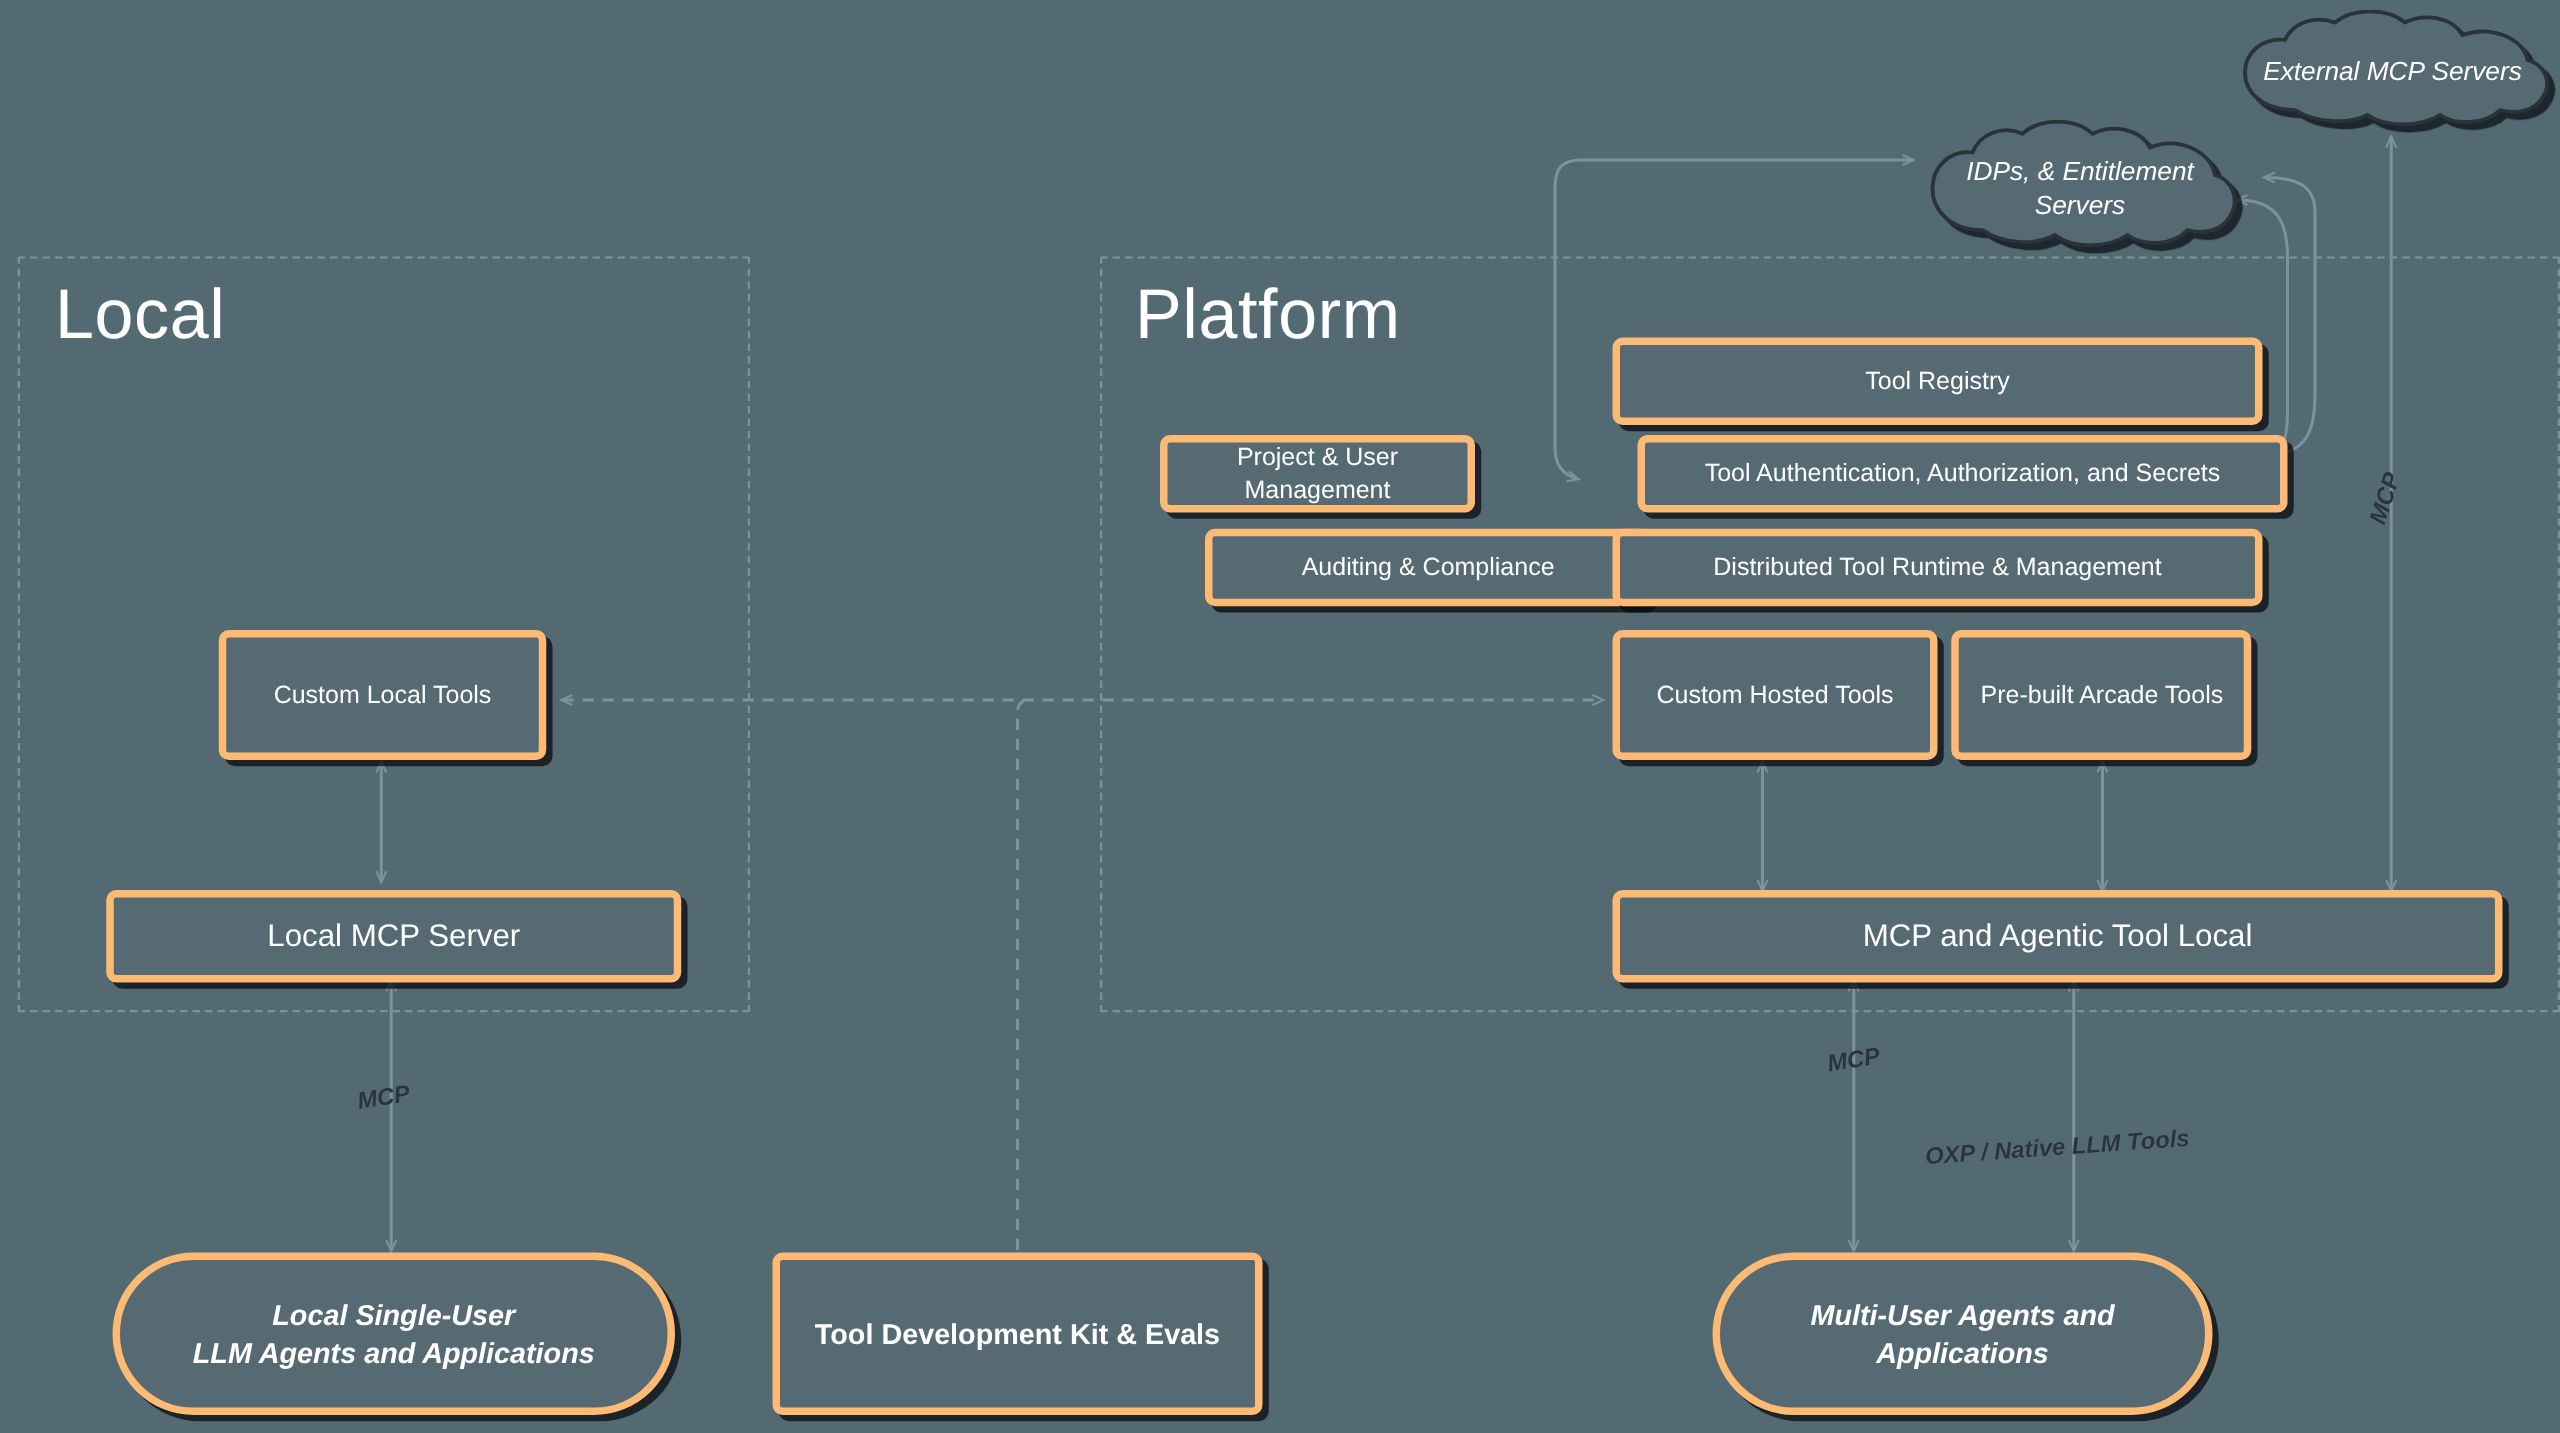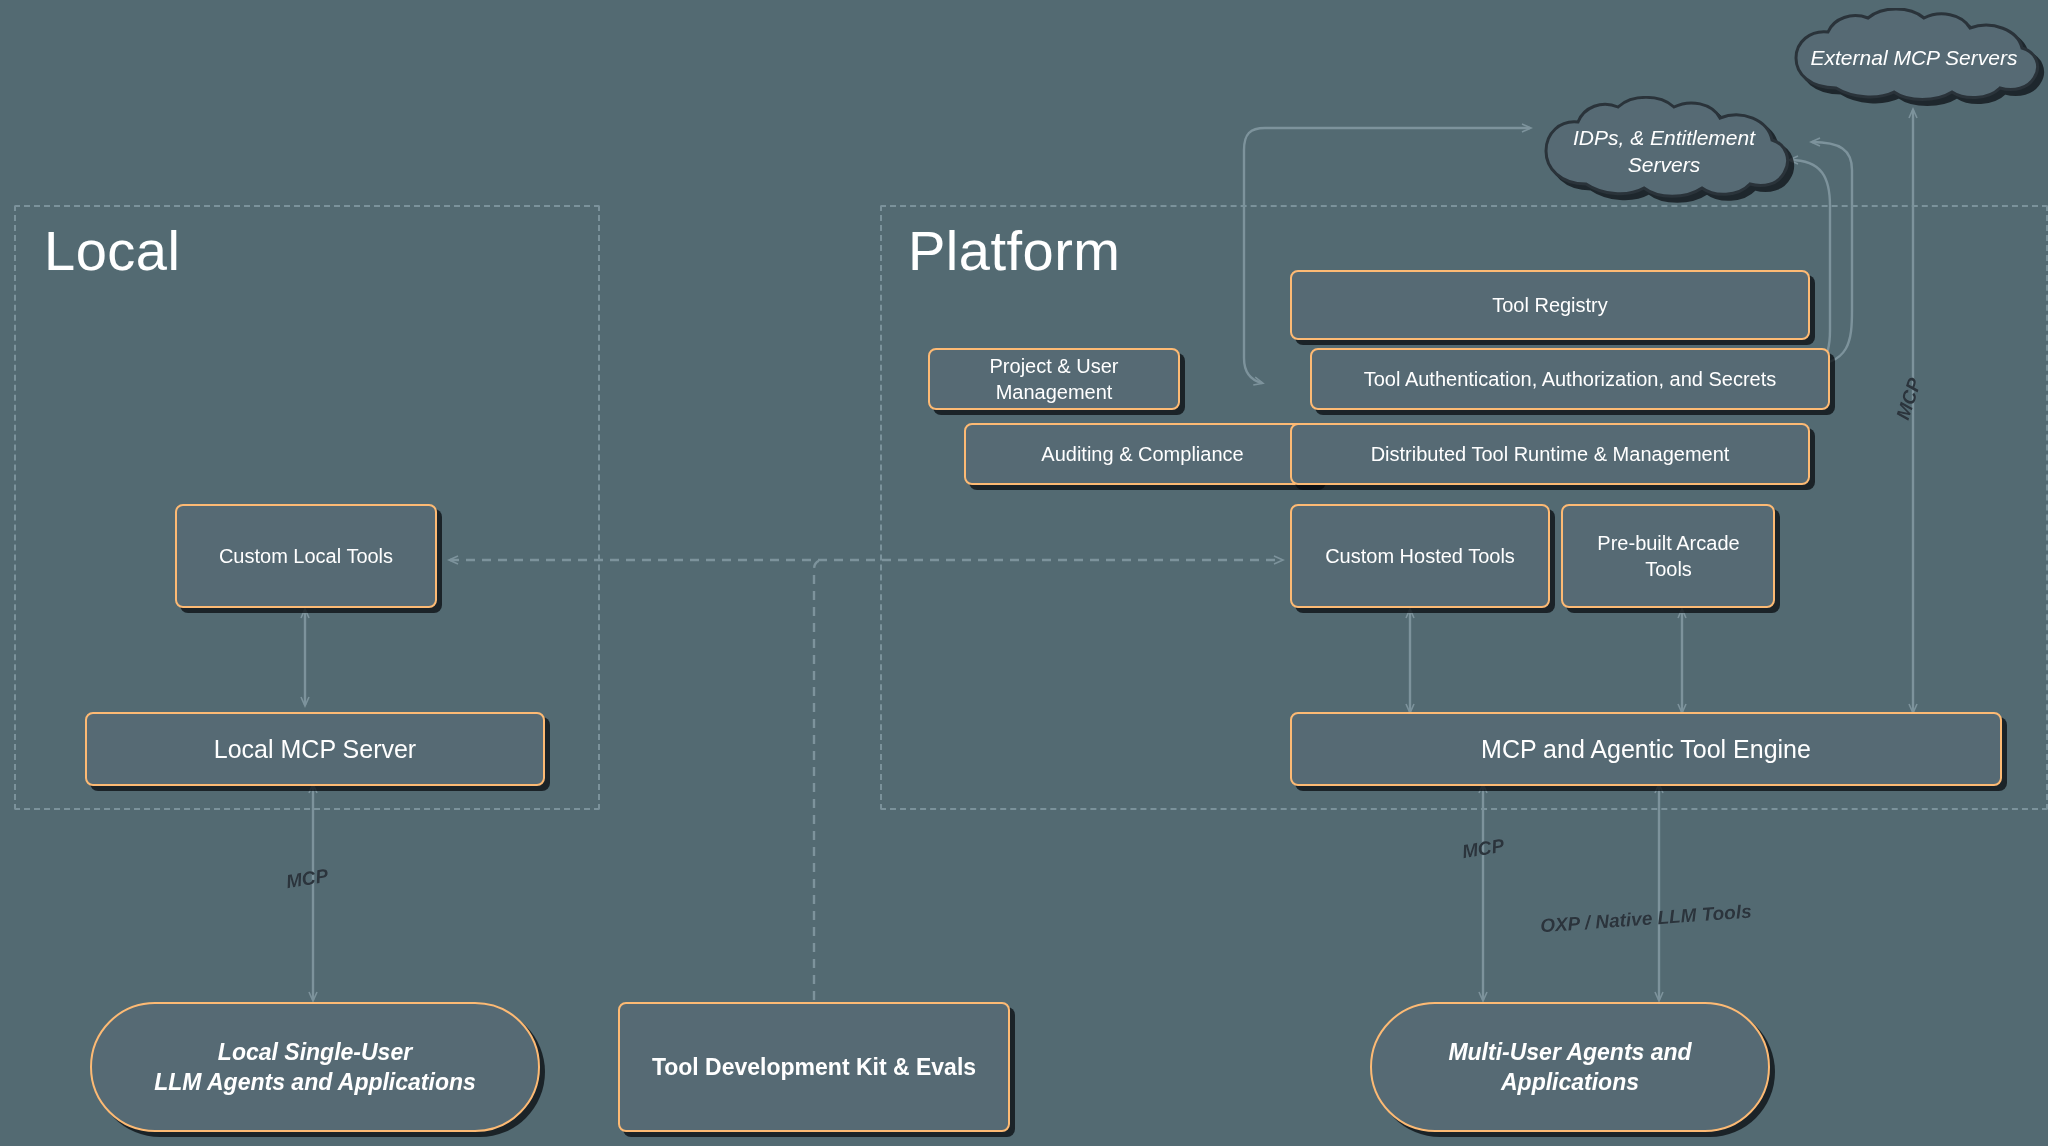--- a/index.html
+++ b/index.html
@@ -38,21 +38,21 @@
     letter-spacing: 0.5px;
     white-space: nowrap;
     text-shadow: 0 0 1px #6c838c;
   }
 
   
   .node {
     position: absolute;
     box-sizing: border-box;
     background: #566a74;
-    border: 2px solid #fdba74;
+    border: 6px solid #fdba74;
     border-radius: 8px;
     box-shadow: 5px 5px 0 rgba(8,12,16,0.75);
     display: flex;
     align-items: center;
     justify-content: center;
     text-align: center;
     color: #ffffff;
     font-size: 20px;
     font-weight: 400;
     line-height: 1.32;
@@ -197,23 +197,23 @@
   <div class="node" style="left:928px; top:348px; width:252px; height:62px;">Project &amp; User Management</div>
 
   <div class="node" style="left:1290px; top:348px; width:520px; height:62px;margin-left:20px;">Tool Authentication, Authorization, and Secrets</div>
 
   <div class="node" style="left:928px; top:423px; width:357px; height:62px;margin-left:36px;">Auditing &amp; Compliance</div>
 
   <div class="node" style="left:1290px; top:423px; width:520px; height:62px;">Distributed Tool Runtime &amp; Management</div>
 
   <div class="node" style="left:1290px; top:504px; width:260px; height:104px;">Custom Hosted Tools</div>
 
-  <div class="node" style="left:1561px; top:504px; width:214px; height:104px;padding-left:11px;">Pre-built Arcade Tools</div>
-
-  <div class="node big" style="left:1290px; top:712px; width:712px; height:74px;">MCP and Agentic Tool Engine</div>
+  <div class="node" style="left:1561px; top:504px; width:240px; height:104px;padding-left:11px;">Pre-built Arcade Tools</div>
+
+  <div class="node big" style="left:1290px; top:712px; width:712px; height:74px;">MCP and Agentic Tool Local</div>
 
   <div class="node" style="left:175px; top:504px; width:262px; height:104px;">Custom Local Tools</div>
 
   <div class="node big" style="left:85px; top:712px; width:460px; height:74px;">Local MCP Server</div>
 
   <div class="node stadium strong" style="left:90px; top:1002px; width:450px; height:130px;">
     <span style="white-space:pre-line;">Local Single-User
 LLM Agents and Applications</span>
   </div>
 

